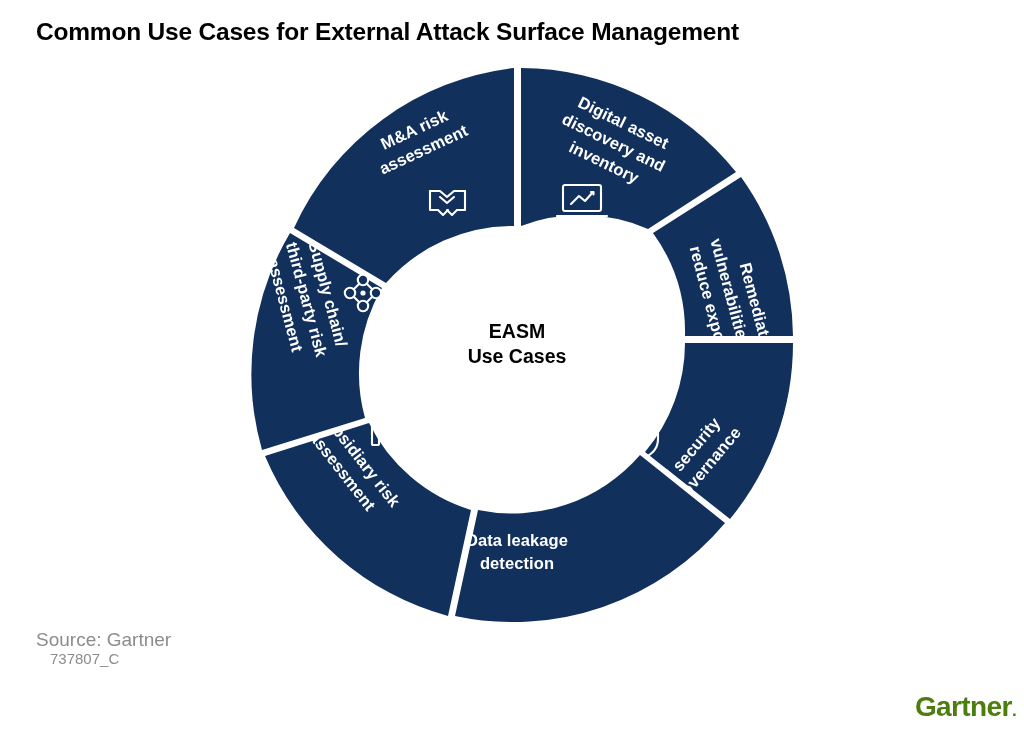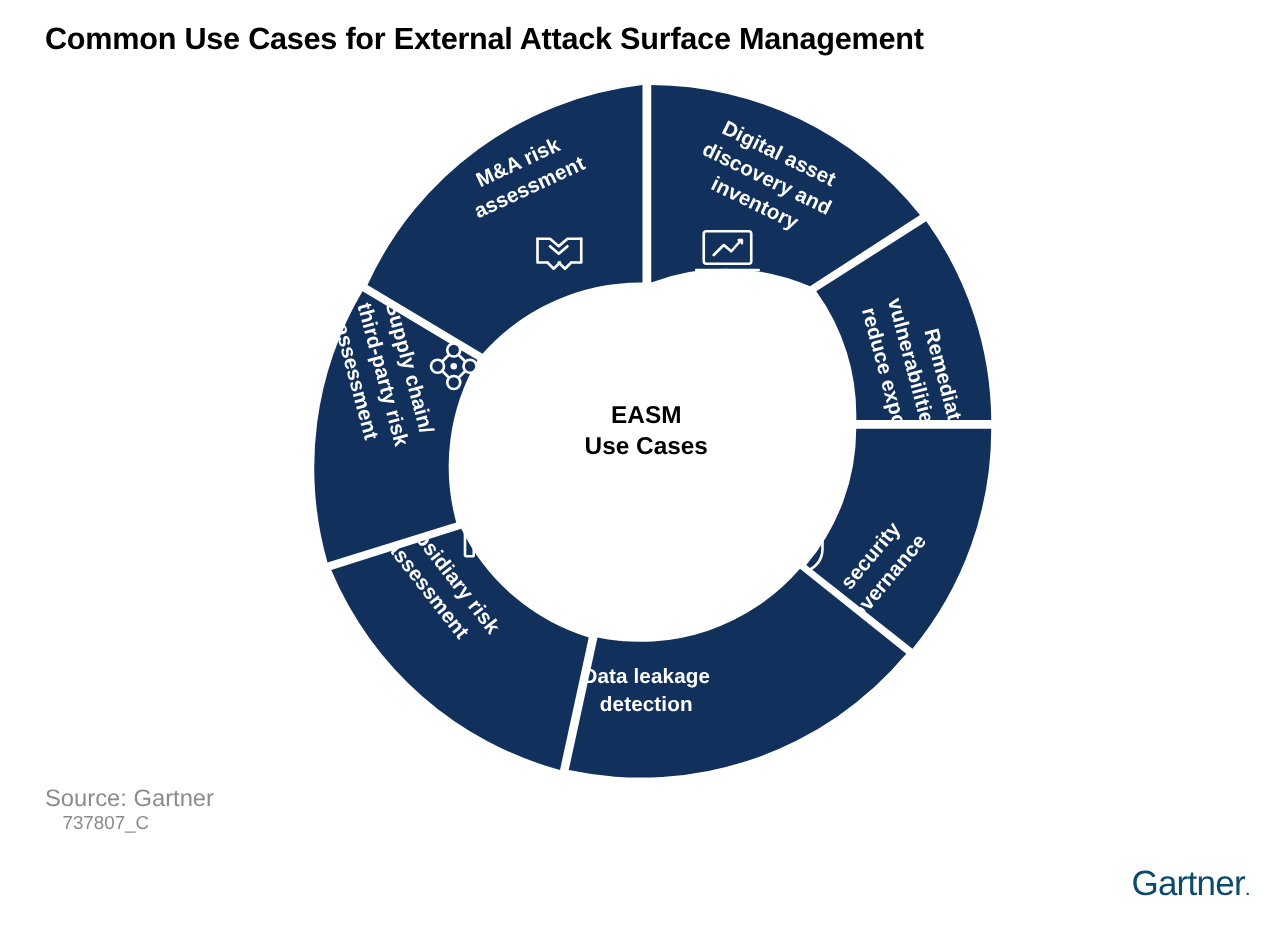--- a/index.html
+++ b/index.html
@@ -62,25 +62,25 @@
   #code {
     position: absolute;
     left: 36px;
     top: 650px;
     font-size: 15px;
     color: #8c8c8c;
     margin-left: 14px;
   }
   #logo {
     position: absolute;
-    right: 24px;
+    right: 8px;
     top: 691px;
     font-size: 28px;
-    font-weight: normal;
-    color: #0c4a6e;
+    font-weight: bold;
+    color: #4d7c0f;
     letter-spacing: -0.6px;
   }
   #logo .dot { font-size: 17px; }
 </style>
 </head>
 <body>
 
 <div id="page">
 
   <div id="title">Common Use Cases for External Attack Surface Management</div>

